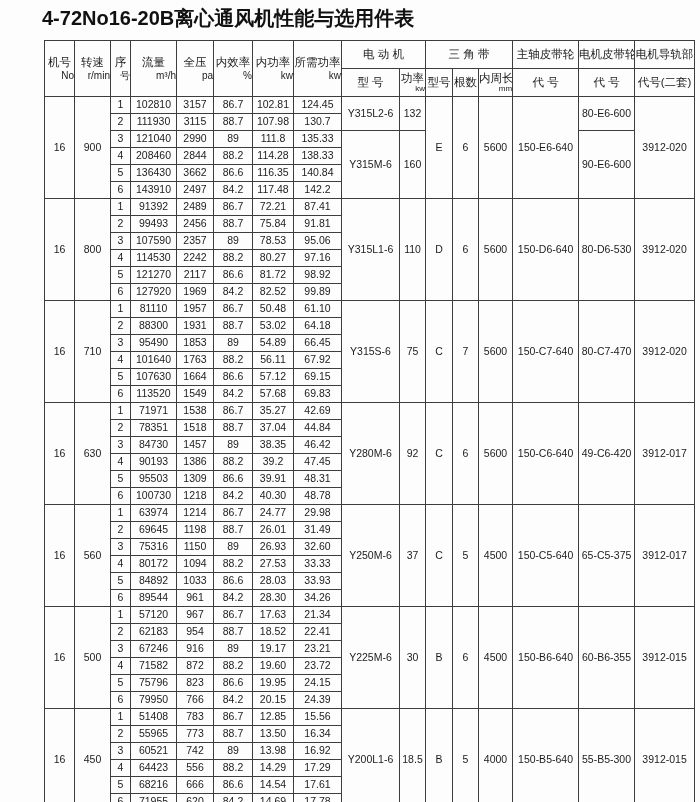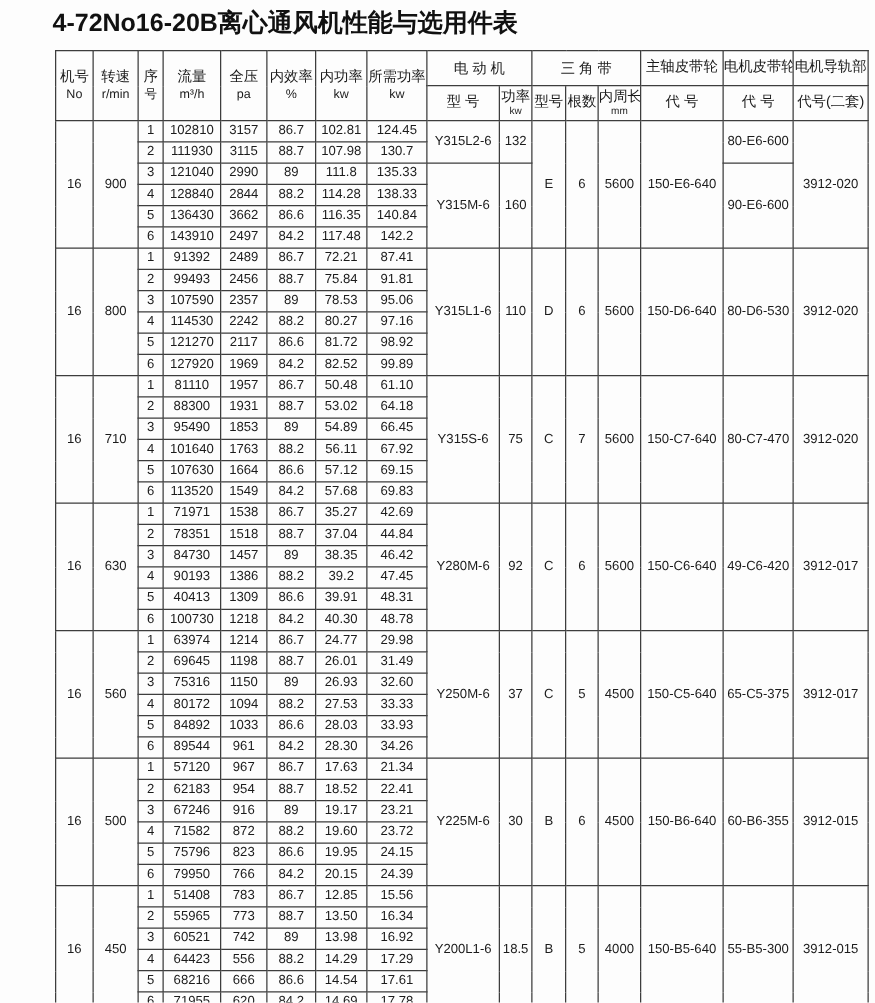--- a/index.html
+++ b/index.html
@@ -18,21 +18,21 @@
   }
   .spec th,.spec td{
     border:1px solid #3d3d3d;
     text-align:center;vertical-align:middle;
     padding:0;font-weight:normal;
     overflow:hidden;white-space:nowrap;
   }
   .spec thead th{height:27px;}
   .spec tbody td{font-size:10.5px;height:16px;line-height:1.05;}
   .h-top{font-size:11.5px;line-height:1.2;}
-  .h-unit{font-size:10px;line-height:1.1;}
+  .h-unit{font-size:10px;line-height:1.1;text-align:right;}
   .h-unit.tiny{font-size:8px;line-height:.85;}
   .grp-label{font-size:11.5px;}
 </style>
 </head>
 <body>
 
 <div class="page">
   <div class="title">4-72No16-20B离心通风机性能与选用件表</div>
 
   <table class="spec">
@@ -150,21 +150,21 @@
           <td>2990</td>
           <td>89</td>
           <td>111.8</td>
           <td>135.33</td>
           <td rowspan="4">Y315M-6</td>
           <td rowspan="4">160</td>
           <td rowspan="4">90-E6-600</td>
         </tr>
         <tr>
           <td>4</td>
-          <td>128840</td>
+          <td>208460</td>
           <td>2844</td>
           <td>88.2</td>
           <td>114.28</td>
           <td>138.33</td>
         </tr>
         <tr>
           <td>5</td>
           <td>136430</td>
           <td>3662</td>
           <td>86.6</td>
@@ -332,21 +332,21 @@
         <tr>
           <td>4</td>
           <td>90193</td>
           <td>1386</td>
           <td>88.2</td>
           <td>39.2</td>
           <td>47.45</td>
         </tr>
         <tr>
           <td>5</td>
-          <td>40413</td>
+          <td>95503</td>
           <td>1309</td>
           <td>86.6</td>
           <td>39.91</td>
           <td>48.31</td>
         </tr>
         <tr>
           <td>6</td>
           <td>100730</td>
           <td>1218</td>
           <td>84.2</td>

